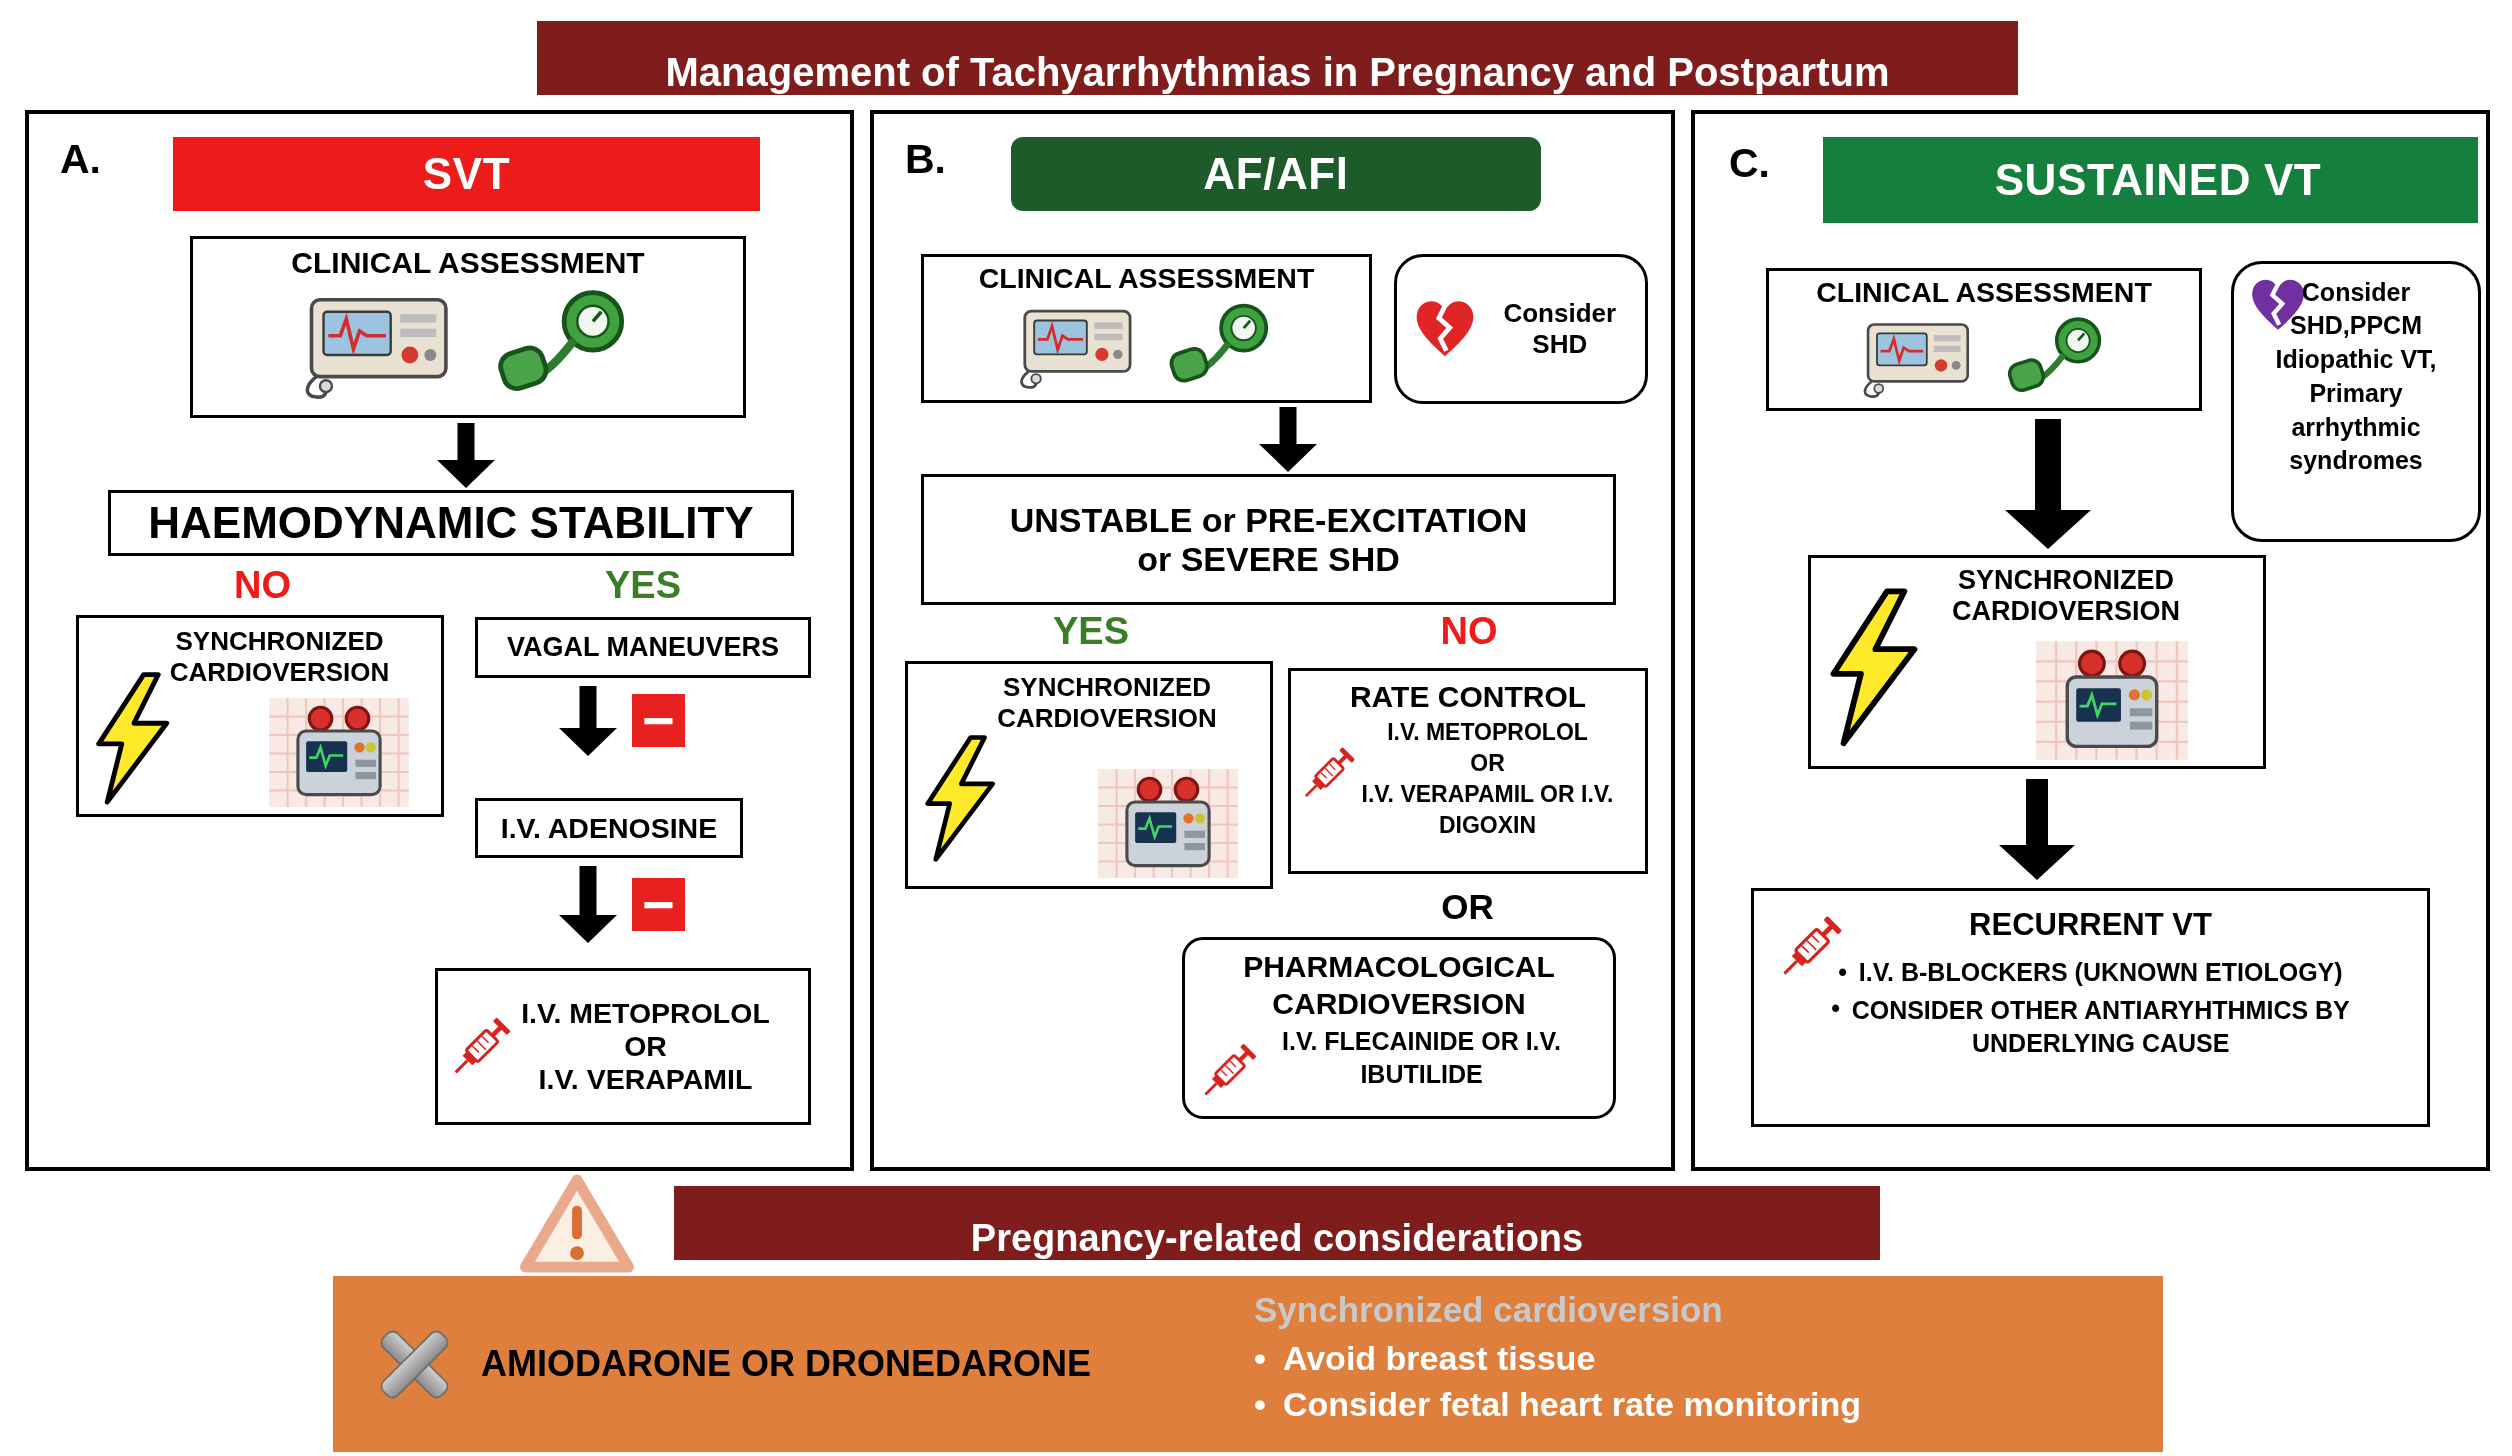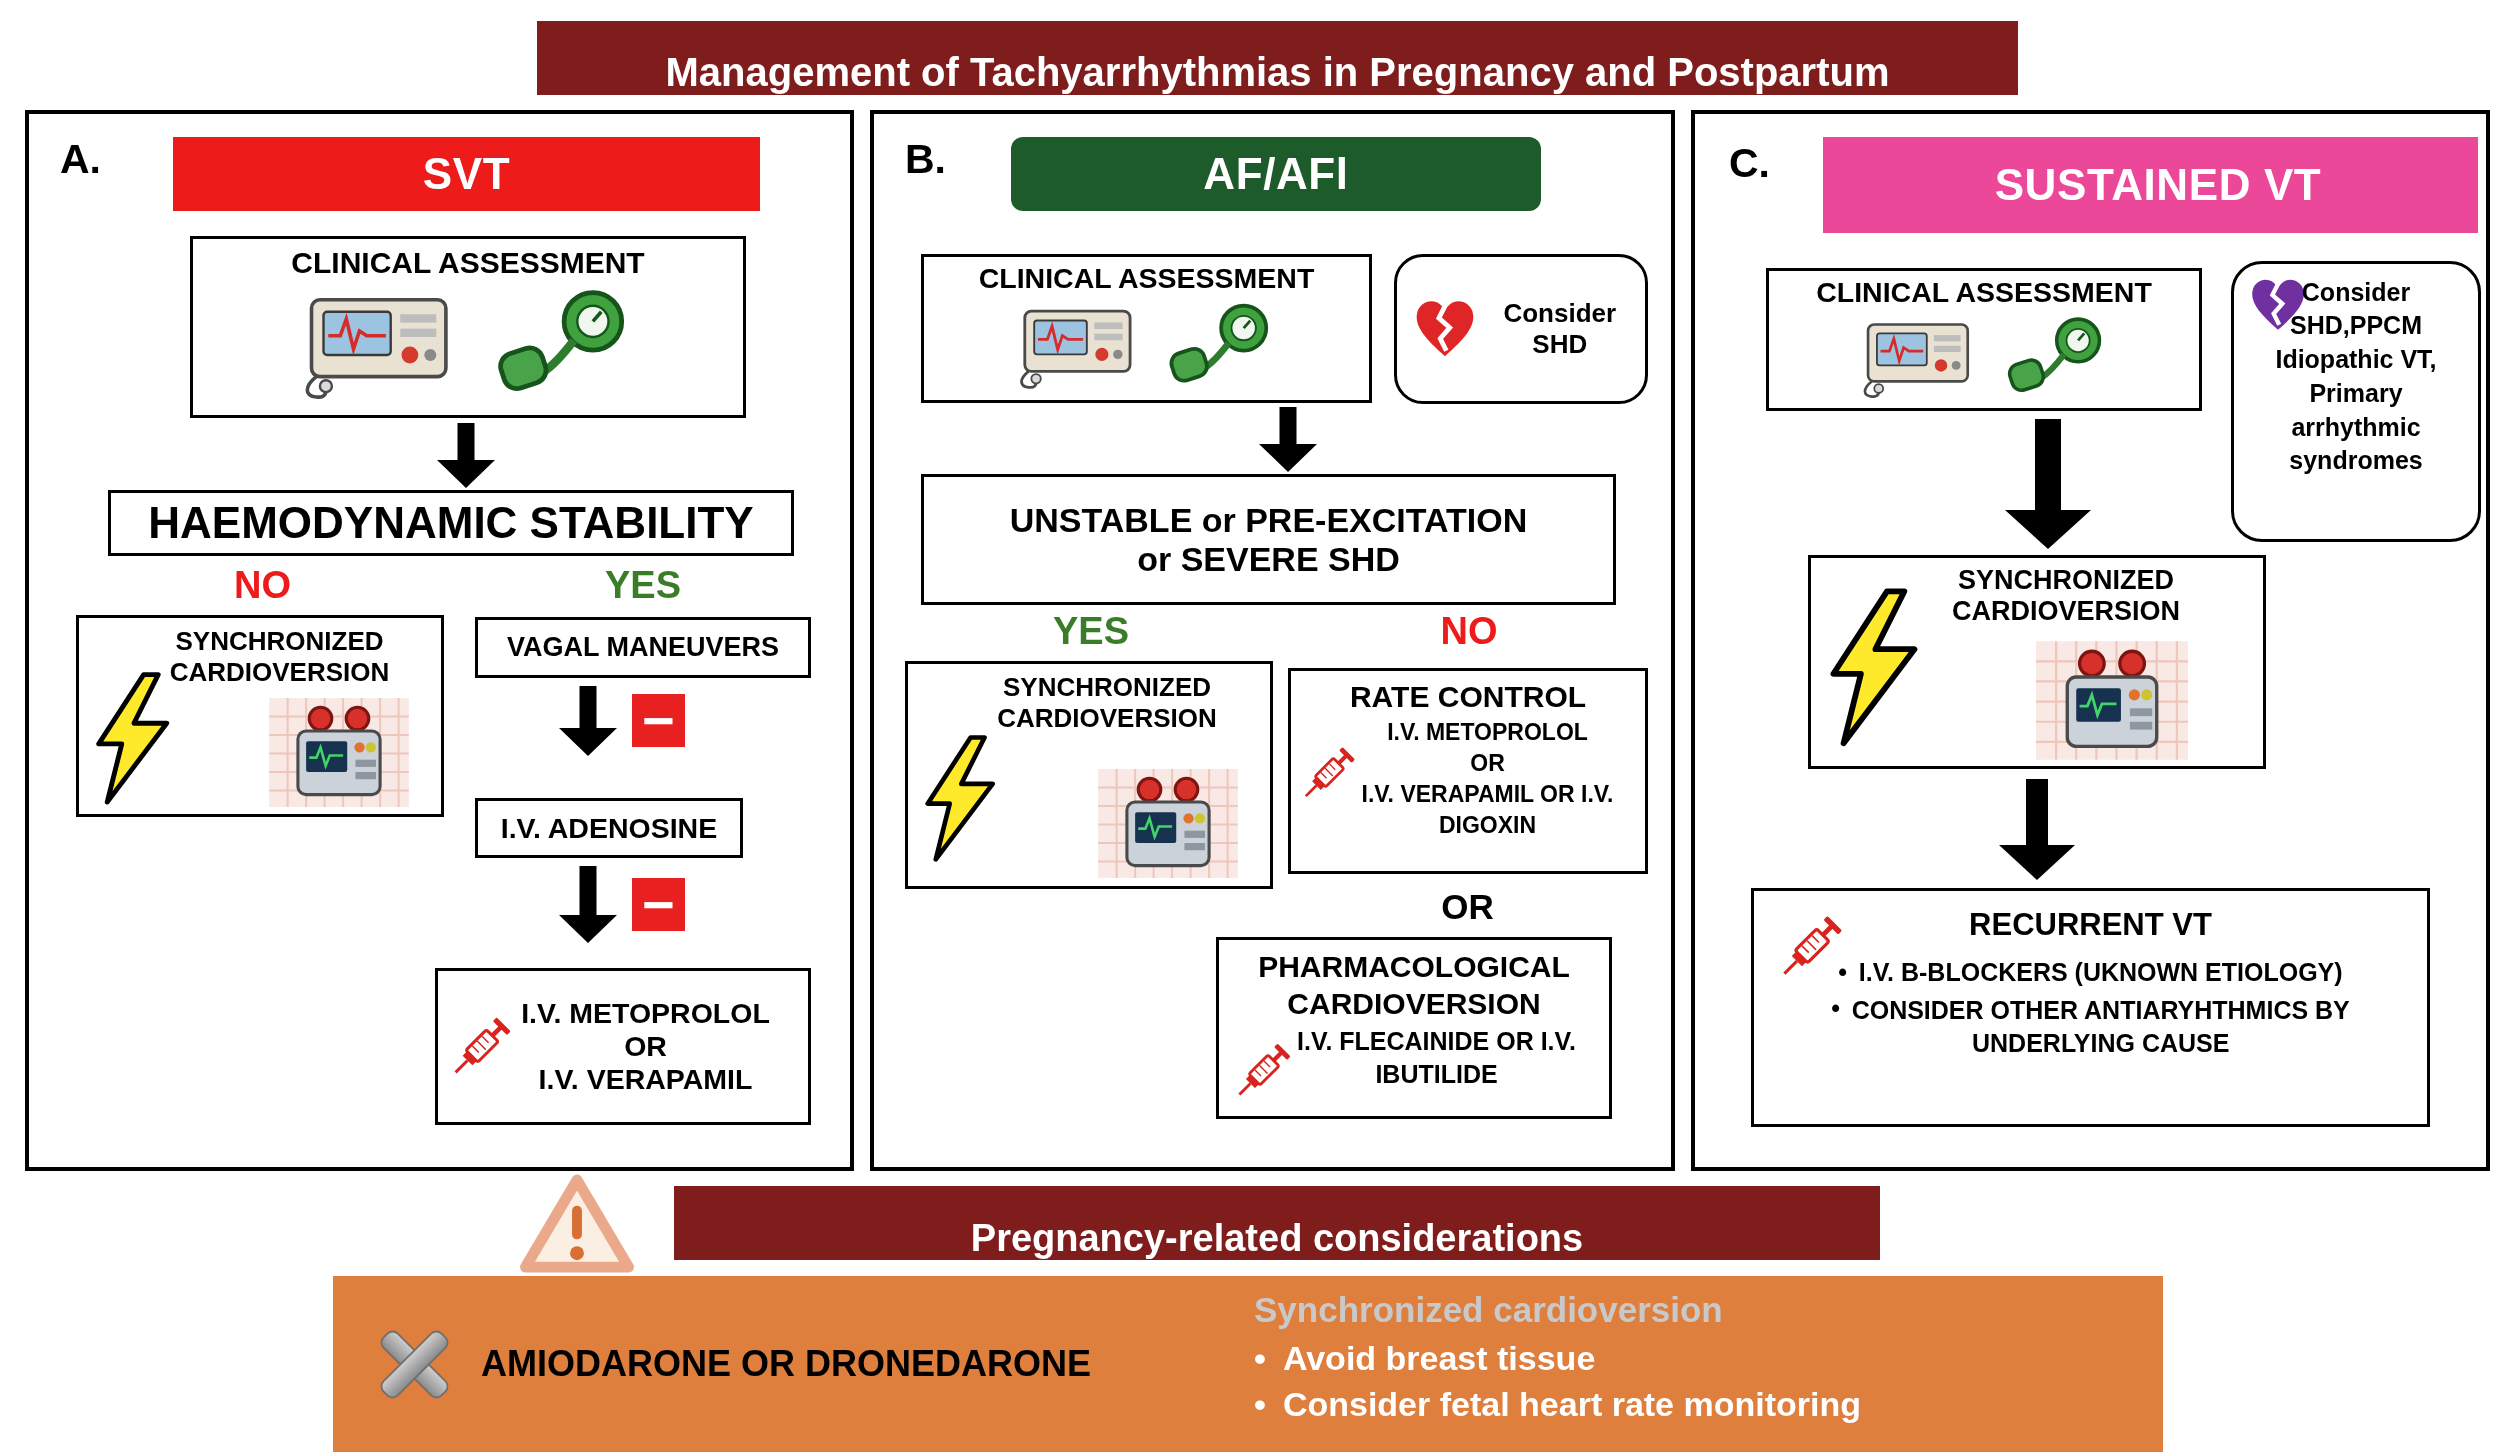--- a/index.html
+++ b/index.html
@@ -222,34 +222,34 @@
 I.V. VERAPAMIL OR I.V.
 DIGOXIN</div>
       <svg width="75" height="75" viewBox="0 0 110 110" style="position:absolute;left:0px;top:65px;">
           <use href="#sym-syringe"></use>
         </svg>
     </div>
 
     <div style="position:absolute;left:545px;top:773px;width:97px;text-align:center;font-size:35px;">OR</div>
 
 
-    <div class="box" style="left:342px;top:823px;width:396px;height:182px;">
+    <div class="box" style="left:308px;top:823px;width:434px;height:182px;border-radius:21px;">
       <div class="pre" style="text-align:center;font-size:30px;margin-top:7.8px;line-height:1.25;">PHARMACOLOGICAL
 CARDIOVERSION</div>
       <div class="pre" style="text-align:center;font-size:25px;margin-top:2.6px;margin-left:45px;line-height:1.3;">I.V. FLECAINIDE OR I.V.
 IBUTILIDE</div>
       <svg width="78" height="78" viewBox="0 0 110 110" style="position:absolute;left:5.2px;bottom:6.5px;">
           <use href="#sym-syringe"></use>
         </svg>
     </div>
   </section>
 
   <section class="panel" style="left:1691px;top:110px;width:799px;height:1061px;">
     <div class="plabel" style="left:34px;top:26px;">C.</div>
-    <div class="hdr" style="left:128px;top:23px;width:655px;height:96px;background:#ec4899;padding-left:15px;">SUSTAINED VT</div>
+    <div class="hdr" style="left:128px;top:23px;width:655px;height:86px;background:#15803d;padding-left:15px;">SUSTAINED VT</div>
 
     <div class="box" style="left:71px;top:154px;width:436px;height:143px;">
       <div class="assess-title" style="font-size:28.5px;margin-top:5.2px;">CLINICAL ASSESSMENT</div>
       <div class="icons-row" style="gap:18px;margin-top:2.6px;">
         <svg width="130" height="89" viewBox="0 0 130 100">
             <use href="#sym-monitor"></use>
           </svg>
         <svg width="117" height="89" viewBox="0 0 120 100">
             <use href="#sym-bpcuff"></use>
           </svg>

